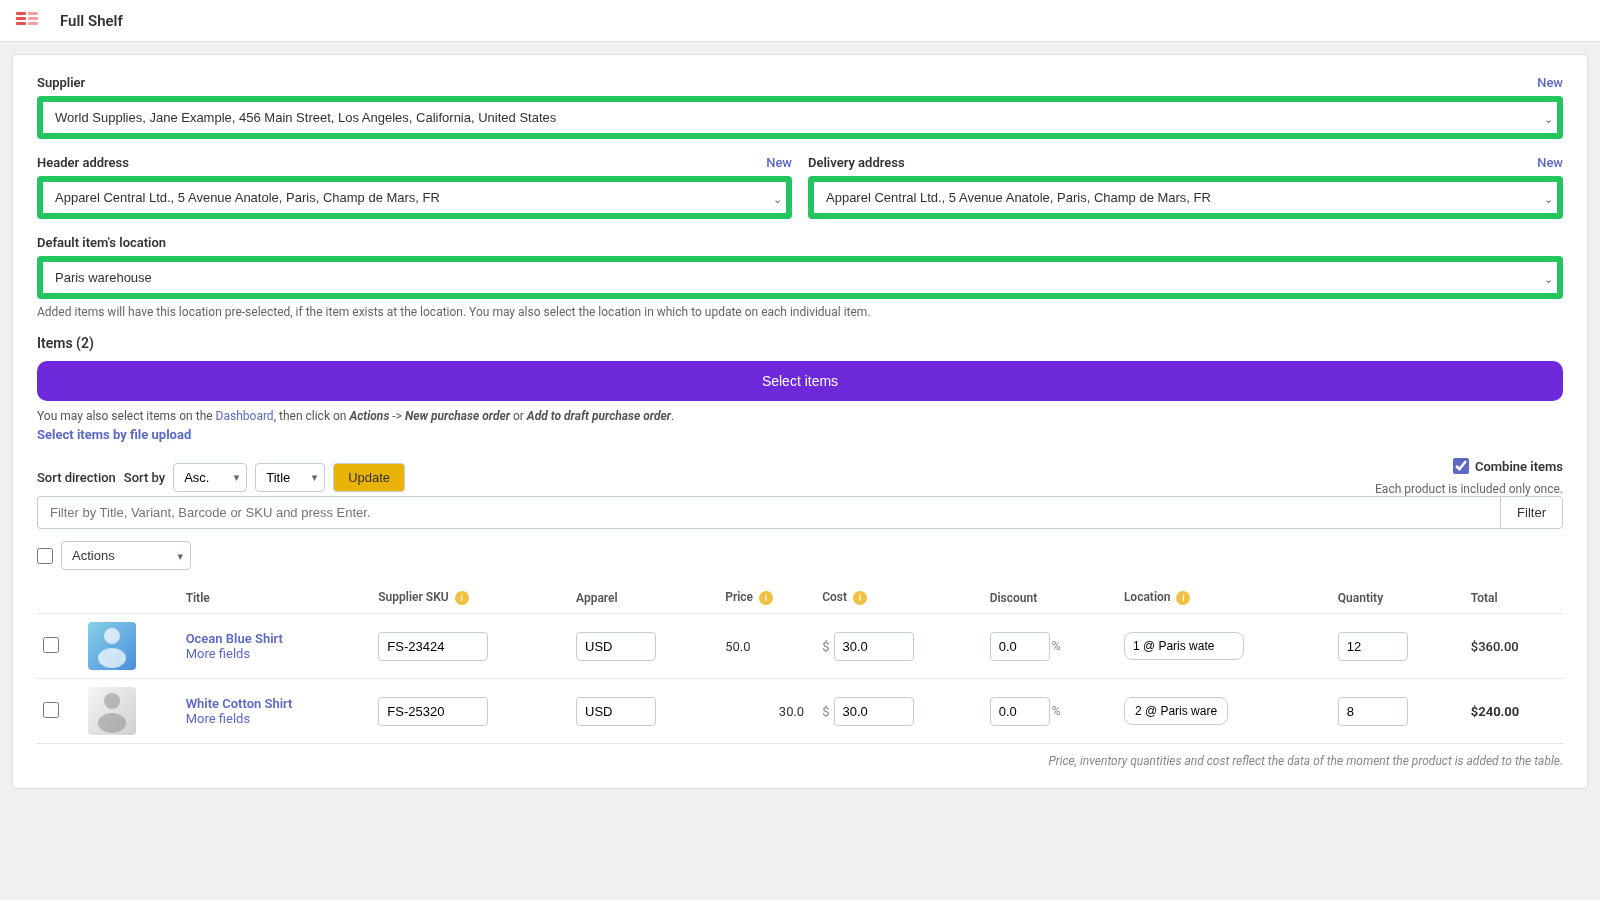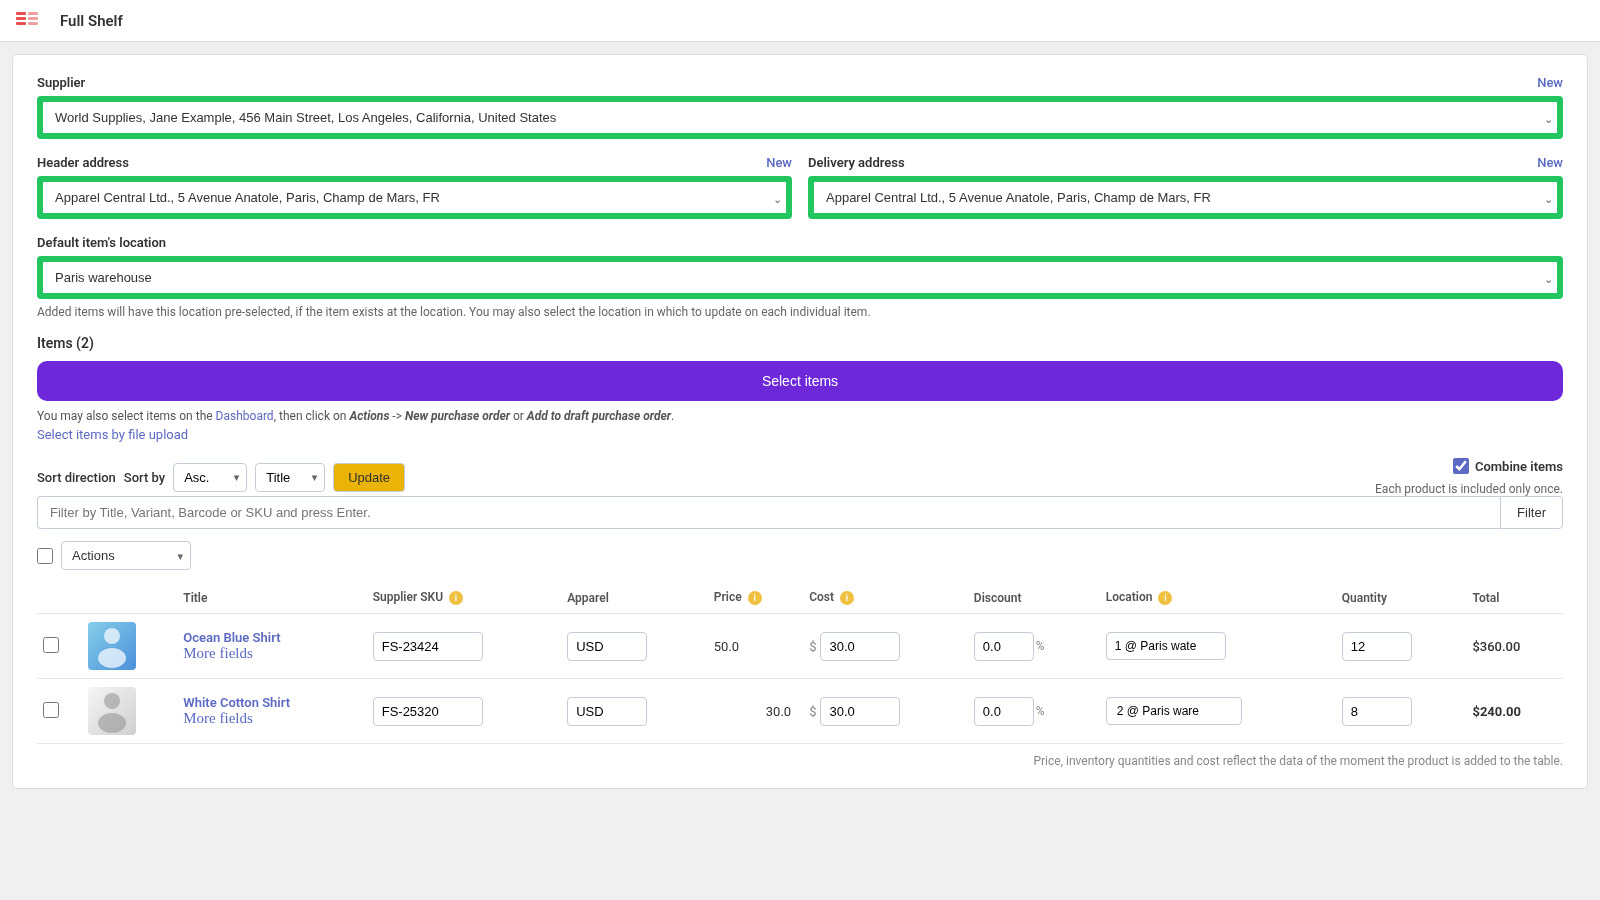--- a/index.html
+++ b/index.html
@@ -110,21 +110,21 @@
     }
     .help-text .bold-italic {
       font-weight: 700;
       font-style: italic;
     }
     .file-upload-link {
       color: #5c6ac4;
       font-size: 13px;
       cursor: pointer;
       text-decoration: none;
-      font-weight: 400;
+      font-weight: 700;
     }
     .sort-label {
       font-size: 13px;
       color: #333;
       font-weight: 500;
     }
     .sort-select {
       border: 1px solid #c4cdd5;
       border-radius: 4px;
       padding: 6px 28px 6px 10px;
@@ -274,23 +274,22 @@
     }
     .product-title {
       color: #5c6ac4;
       font-weight: 600;
       font-size: 13px;
       cursor: pointer;
       text-decoration: none;
     }
     .more-fields {
       color: #5c6ac4;
-      font-size: 15px;
-      cursor: pointer;
-      font-family: Liberation Serif, serif;
+      font-size: 13px;
+      cursor: pointer;
     }
     .table-input {
       border: 1px solid #c4cdd5;
       border-radius: 4px;
       padding: 6px 8px;
       font-size: 13px;
       width: 100%;
       background: #fff;
     }
     .cost-cell {
@@ -306,24 +305,26 @@
       display: flex;
       align-items: center;
       gap: 2px;
     }
     .percent-suffix {
       color: #888;
       font-size: 12px;
     }
     .location-input {
       font-size: 12px;
+      border-radius: 8px;
     }
     .footer-note {
       font-size: 12px;
       color: #888;
+      font-style: italic;
       text-align: right;
       margin-top: 10px;
     }
     .sort-controls {
       display: flex;
       justify-content: space-between;
     }
     .sort-left {
       display: flex;
       align-items: center;
@@ -513,21 +514,21 @@
               <span class="cost-prefix">$</span>
               <input type="text" class="table-input" value="30.0" style="width: 80px;">
             </div>
           </td>
           <td>
             <div class="discount-cell">
               <input type="text" class="table-input" value="0.0" style="width: 60px;">
               <span class="percent-suffix">%</span>
             </div>
           </td>
-          <td><input type="text" class="table-input location-input" value="2 @ Paris ware" style="width: 136px; padding-left: 10px;"></td>
+          <td><input type="text" class="table-input location-input" value="2 @ Paris ware" style="width: 104px; padding-left: 10px;"></td>
           <td><input type="text" class="table-input" value="8" style="width: 70px;"></td>
           <td style="font-weight: 700; margin-left: 45px;">$240.00</td>
         </tr>
       </tbody>
   </table>
 
   <div class="footer-note">Price, inventory quantities and cost reflect the data of the moment the product is added to the table.</div>
 
 </div>
 

